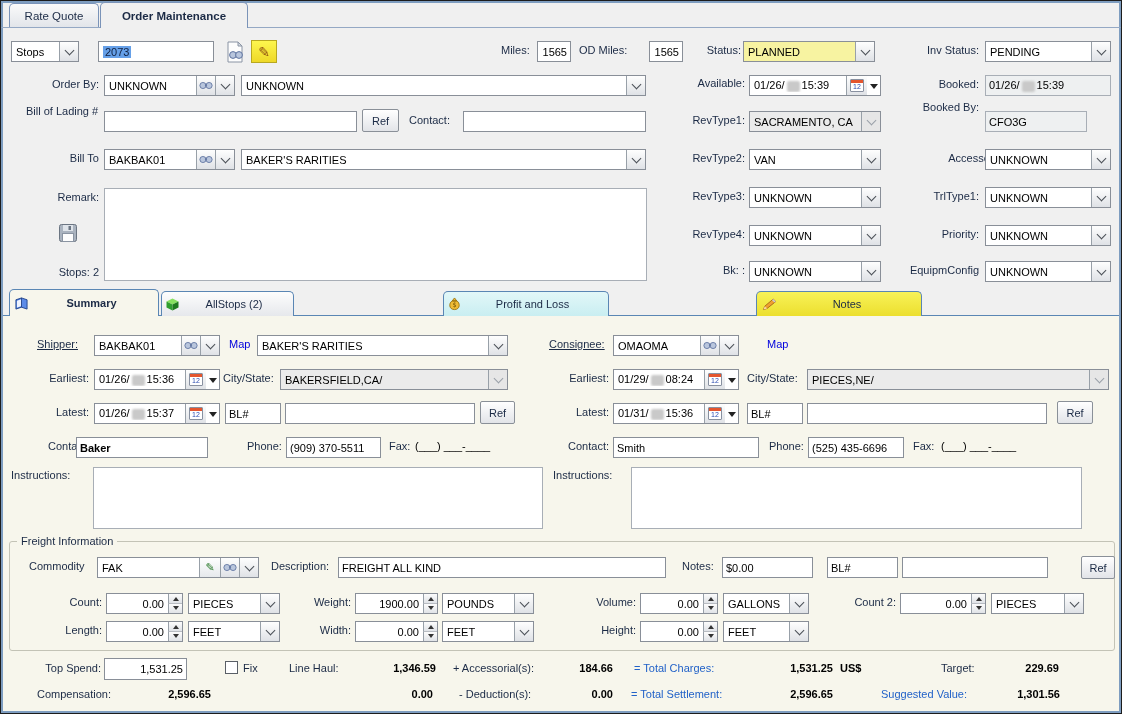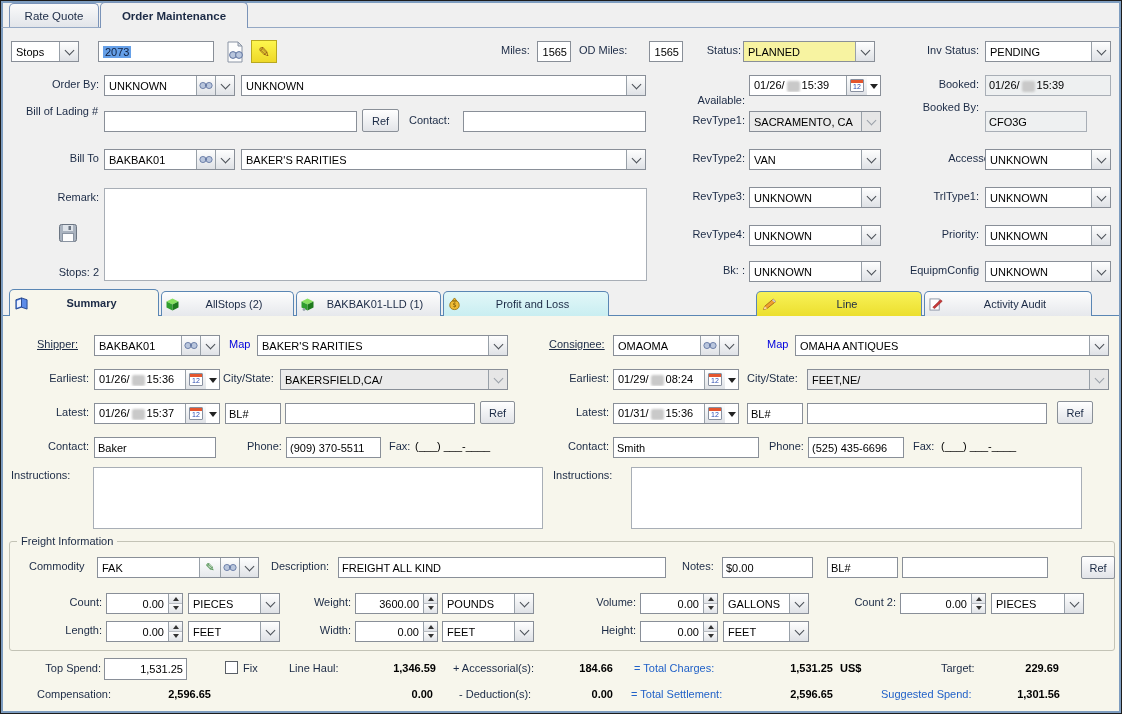--- a/index.html
+++ b/index.html
@@ -144,21 +144,21 @@
     <span class="btn17">
         <i class="chev"></i>
       </span>
   </div>
   <div class="box" style="left:240px;top:74px;width:405px;">
     <span class="cv">UNKNOWN</span>
     <span class="btn17">
         <i class="chev"></i>
       </span>
   </div>
-  <span class="lbl" style="left:640px;top:93px;width:104px;">
+  <span class="lbl" style="left:640px;top:76px;width:104px;">
       <span class="lblr">Available:</span>
     </span>
   <div class="box" style="left:748px;top:74px;width:132px;">
     <span class="cv"><span>01/26/</span><span class="redact"></span><span>15:39</span></span>
     <span class="btn17" style="width:20px;">
         <span class="cal"></span>
       </span>
     <span class="tribtn">
         <i class="tri"></i>
       </span>
@@ -322,59 +322,39 @@
   <div class="stab" style="left:160px;width:133px;">
     <span class="icon">
       <svg width="13" height="13" viewBox="0 0 13 13">
           <polygon points="6.5,0.5 12.5,3.5 6.5,6.5 0.5,3.5" fill="#86e060"></polygon>
           <polygon points="0.5,3.5 6.5,6.5 6.5,12.5 0.5,9.5" fill="#2f9e2f"></polygon>
           <polygon points="12.5,3.5 6.5,6.5 6.5,12.5 12.5,9.5" fill="#1e7a1e"></polygon>
         </svg>
     </span>
     <span class="tlabel">AllStops (2)</span>
   </div>
-  <div class="stab" style="left:295px;width:145px;">
-    <span class="icon">
-      <svg width="13" height="13" viewBox="0 0 13 13">
-          <polygon points="6.5,0.5 12.5,3.5 6.5,6.5 0.5,3.5" fill="#86e060"></polygon>
-          <polygon points="0.5,3.5 6.5,6.5 6.5,12.5 0.5,9.5" fill="#2f9e2f"></polygon>
-          <polygon points="12.5,3.5 6.5,6.5 6.5,12.5 12.5,9.5" fill="#1e7a1e"></polygon>
-          <circle cx="3" cy="11.5" r="1.4" fill="#9aa4b0"></circle>
-        </svg>
-    </span>
-    <span class="tlabel">BAKBAK01-LLD (1)</span>
-  </div>
   <div class="stab cyan" style="left:442px;width:166px;">
     <span class="icon">
       <svg width="13" height="14" viewBox="0 0 14 15">
           <path d="M7 1 L9.5 4.2 C13 5.8 13.6 13.5 7 13.5 C0.4 13.5 1 5.8 4.5 4.2 Z" fill="#eebb35" stroke="#9a7410"></path>
           <rect x="4.6" y="3.4" width="4.8" height="1.6" fill="#9a7410"></rect>
           <text x="7" y="11" font-size="7" text-anchor="middle" fill="#7a5a08" font-family="DejaVu Sans, sans-serif">$</text>
         </svg>
     </span>
     <span class="tlabel">Profit and Loss</span>
   </div>
   <div class="stab yellow" style="left:755px;width:166px;">
     <span class="icon">
       <svg width="16" height="13" viewBox="0 0 17 14">
           <path d="M2.5 12.5 L4 8.8 L13 1.2 L15.8 3.8 L6.5 11.2 Z" fill="#f0a030" stroke="#a86818"></path>
           <path d="M2.5 12.5 L6.5 11.2 L4 8.8 Z" fill="#f5d8a8"></path>
           <path d="M13 1.2 L15.8 3.8 L14.5 4.9 L11.8 2.3 Z" fill="#c8ccd4"></path>
         </svg>
     </span>
-    <span class="tlabel">Line</span>
-  </div>
-  <div class="stab" style="left:923px;width:168px;">
-    <span class="icon">
-      <svg width="14" height="13" viewBox="0 0 15 14">
-          <rect x="1" y="1" width="10" height="12" fill="#fff" stroke="#8a94a4"></rect>
-          <path d="M4 10 L12.5 1.8 L14.2 3.4 L6 11.4 Z" fill="#c83838" stroke="#8c2020" stroke-width="0.6"></path>
-        </svg>
-    </span>
-    <span class="tlabel">Activity Audit</span>
+    <span class="tlabel">Notes</span>
   </div>
 
   <span class="lbl und" style="left:36px;top:337px;">Shipper:</span>
   <div class="box" style="left:93px;top:334px;width:126px;">
     <span class="cv">BAKBAK01</span>
     <span class="btn17">
       <svg width="14" height="9" viewBox="0 0 16 10">
           <circle cx="4.5" cy="5" r="3.5" fill="#b9c6dd" stroke="#5f74a0"></circle>
           <circle cx="11.5" cy="5" r="3.5" fill="#b9c6dd" stroke="#5f74a0"></circle>
           <rect x="6.8" y="3.8" width="2.4" height="1.6" fill="#5f74a0"></rect>
@@ -400,26 +380,20 @@
           <circle cx="4.5" cy="5" r="3.5" fill="#b9c6dd" stroke="#5f74a0"></circle>
           <circle cx="11.5" cy="5" r="3.5" fill="#b9c6dd" stroke="#5f74a0"></circle>
           <rect x="6.8" y="3.8" width="2.4" height="1.6" fill="#5f74a0"></rect>
         </svg>
     </span>
     <span class="btn17">
         <i class="chev"></i>
       </span>
   </div>
   <span class="lbl link" style="left:766px;top:337px;">Map</span>
-  <div class="box" style="left:794px;top:334px;width:314px;">
-    <span class="cv">OMAHA ANTIQUES</span>
-    <span class="btn17">
-        <i class="chev"></i>
-      </span>
-  </div>
 
   <span class="lbl" style="left:8px;top:371px;width:80px;">
       <span class="lblr">Earliest:</span>
     </span>
   <div class="box" style="left:93px;top:368px;width:126px;">
     <span class="cv"><span>01/26/</span><span class="redact"></span><span>15:36</span></span>
     <span class="btn17" style="width:20px;">
         <span class="cal"></span>
       </span>
     <span class="tribtn">
@@ -440,21 +414,21 @@
     <span class="cv"><span>01/29/</span><span class="redact"></span><span>08:24</span></span>
     <span class="btn17" style="width:20px;">
         <span class="cal"></span>
       </span>
     <span class="tribtn">
         <i class="tri"></i>
       </span>
   </div>
   <span class="lbl" style="left:746px;top:371px;">City/State:</span>
   <div class="box dis" style="left:806px;top:368px;width:302px;">
-    <span class="cv">FEET,NE/</span>
+    <span class="cv">PIECES,NE/</span>
     <span class="btn17">
         <i class="chev"></i>
       </span>
   </div>
 
   <span class="lbl" style="left:8px;top:405px;width:80px;">
       <span class="lblr">Latest:</span>
     </span>
   <div class="box" style="left:93px;top:402px;width:126px;">
     <span class="cv"><span>01/26/</span><span class="redact"></span><span>15:37</span></span>
@@ -488,21 +462,21 @@
     <span>BL#</span>
   </div>
   <input class="inp" style="left: 806px; top: 402px; width: 240px;">
   <div class="refbtn" style="left:1056px;top:400px;width:36px;">
     <span>Ref</span>
   </div>
 
   <span class="lbl" style="left:8px;top:439px;width:80px;">
       <span class="lblr">Contact:</span>
     </span>
-  <input class="inp" style="left: 93px; top: 436px; width: 122px;" value="Baker">
+  <input class="inp" style="left: 75px; top: 436px; width: 132px; font-weight: bold;" value="Baker">
   <span class="lbl" style="left:246px;top:439px;">Phone:</span>
   <input class="inp" style="left: 285px; top: 436px; width: 95px;" value="(909) 370-5511">
   <span class="lbl" style="left:388px;top:439px;">Fax:</span>
   <span class="val" style="left:414px;top:439px;">(___) ___-____</span>
   <span class="lbl" style="left:530px;top:439px;width:78px;">
       <span class="lblr">Contact:</span>
     </span>
   <input class="inp" style="left: 612px; top: 436px; width: 146px;" value="Smith">
   <span class="lbl" style="left:768px;top:439px;">Phone:</span>
   <input class="inp" style="left: 807px; top: 436px; width: 96px;" value="(525) 435-6696">
@@ -561,21 +535,21 @@
   <div class="box" style="left:187px;top:592px;width:92px;">
     <span class="cv">PIECES</span>
     <span class="btn17">
         <i class="chev"></i>
       </span>
   </div>
   <span class="lbl" style="left:296px;top:595px;width:54px;">
       <span class="lblr">Weight:</span>
     </span>
   <div class="box" style="left:354px;top:592px;width:83px;">
-    <span class="cv num" style="text-align:right;">3600.00</span>
+    <span class="cv num" style="text-align:right;">1900.00</span>
     <span class="spin">
         <span class="spbtn">
           <i class="up"></i>
         </span>
         <span class="spbtn">
           <i class="dn"></i>
         </span>
       </span>
   </div>
   <div class="box" style="left:441px;top:592px;width:92px;">
@@ -703,16 +677,16 @@
   <span class="val b" style="left:996px;top:661px;width:62px;text-align:right;">229.69</span>
 
   <span class="lbl" style="left:36px;top:687px;">Compensation:</span>
   <span class="val b" style="left:138px;top:687px;width:72px;text-align:right;">2,596.65</span>
   <span class="lbl" style="left:222px;top:687px;margin-top:36px;">+ Reimbursement(s):</span>
   <span class="val b" style="left:360px;top:687px;width:72px;text-align:right;">0.00</span>
   <span class="lbl" style="left:458px;top:687px;">- Deduction(s):</span>
   <span class="val b" style="left:548px;top:687px;width:64px;text-align:right;">0.00</span>
   <span class="lbl blue" style="left:630px;top:687px;">= Total Settlement:</span>
   <span class="val b blue" style="left:752px;top:687px;width:80px;text-align:right;">2,596.65</span>
-  <span class="lbl blue" style="left:880px;top:687px;">Suggested Spend:</span>
+  <span class="lbl blue" style="left:880px;top:687px;">Suggested Value:</span>
   <span class="val b blue" style="left:992px;top:687px;width:67px;text-align:right;">1,301.56</span>
 
 </div>
 
 </body></html>

